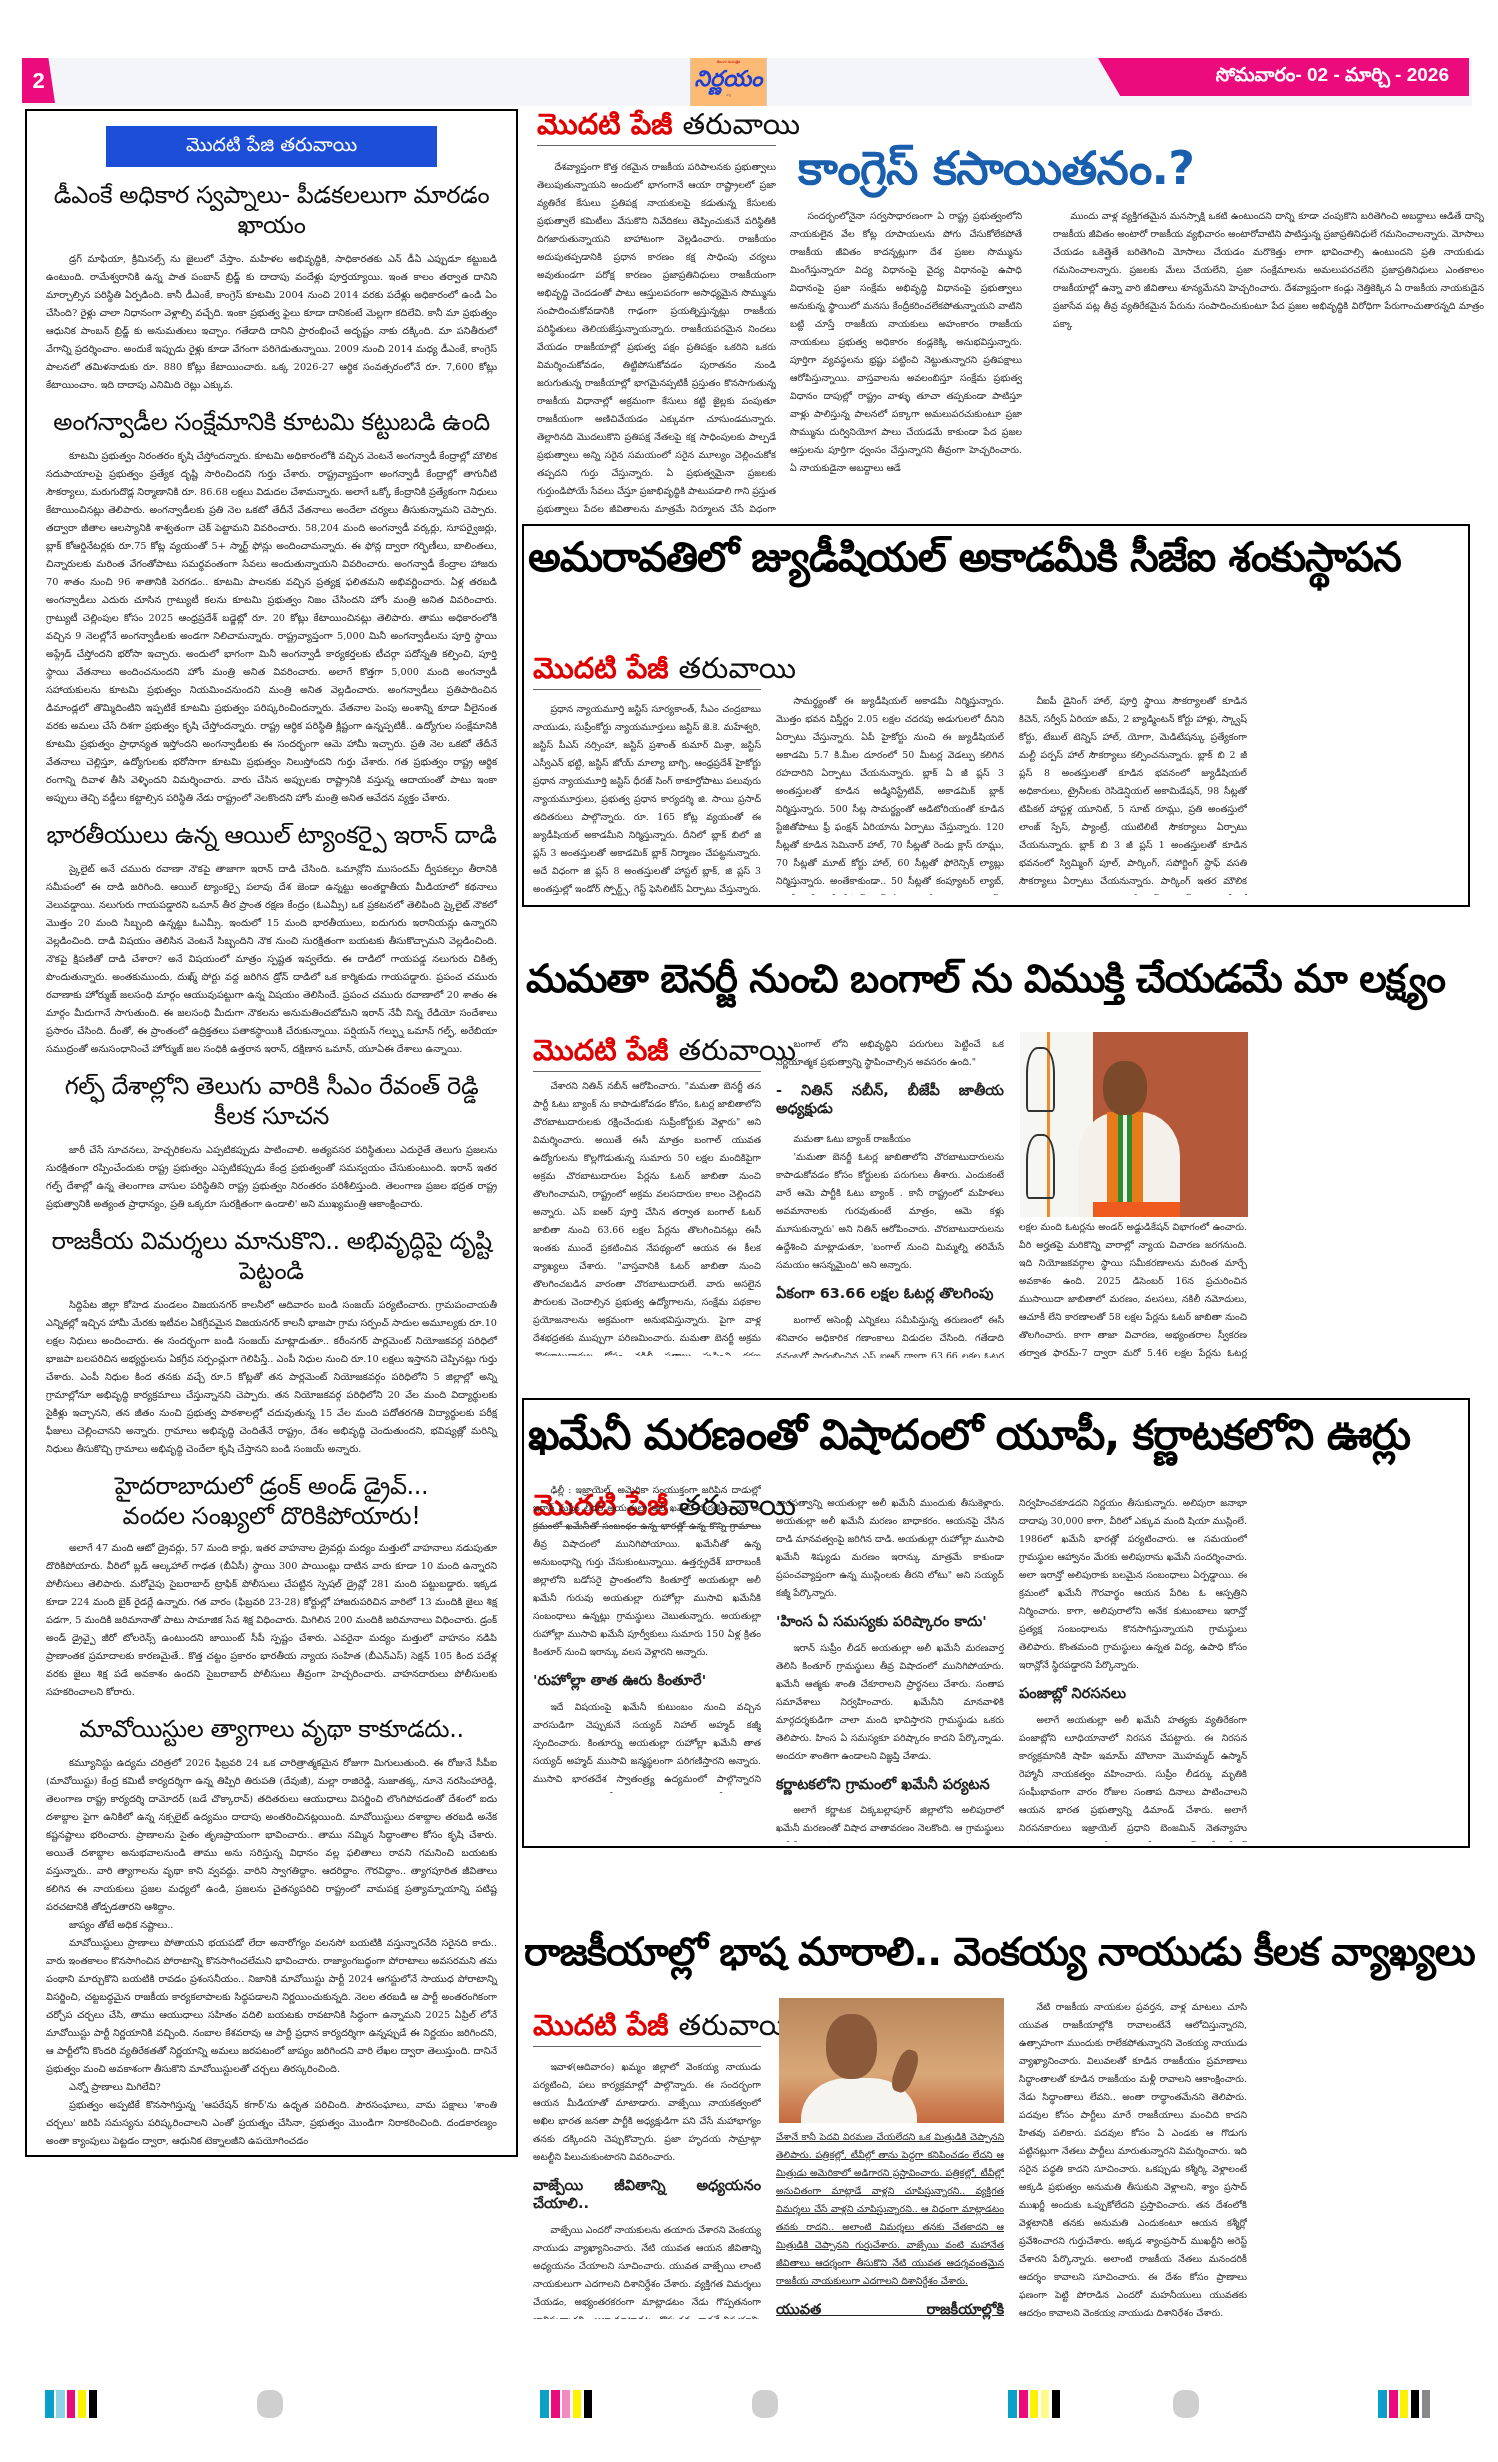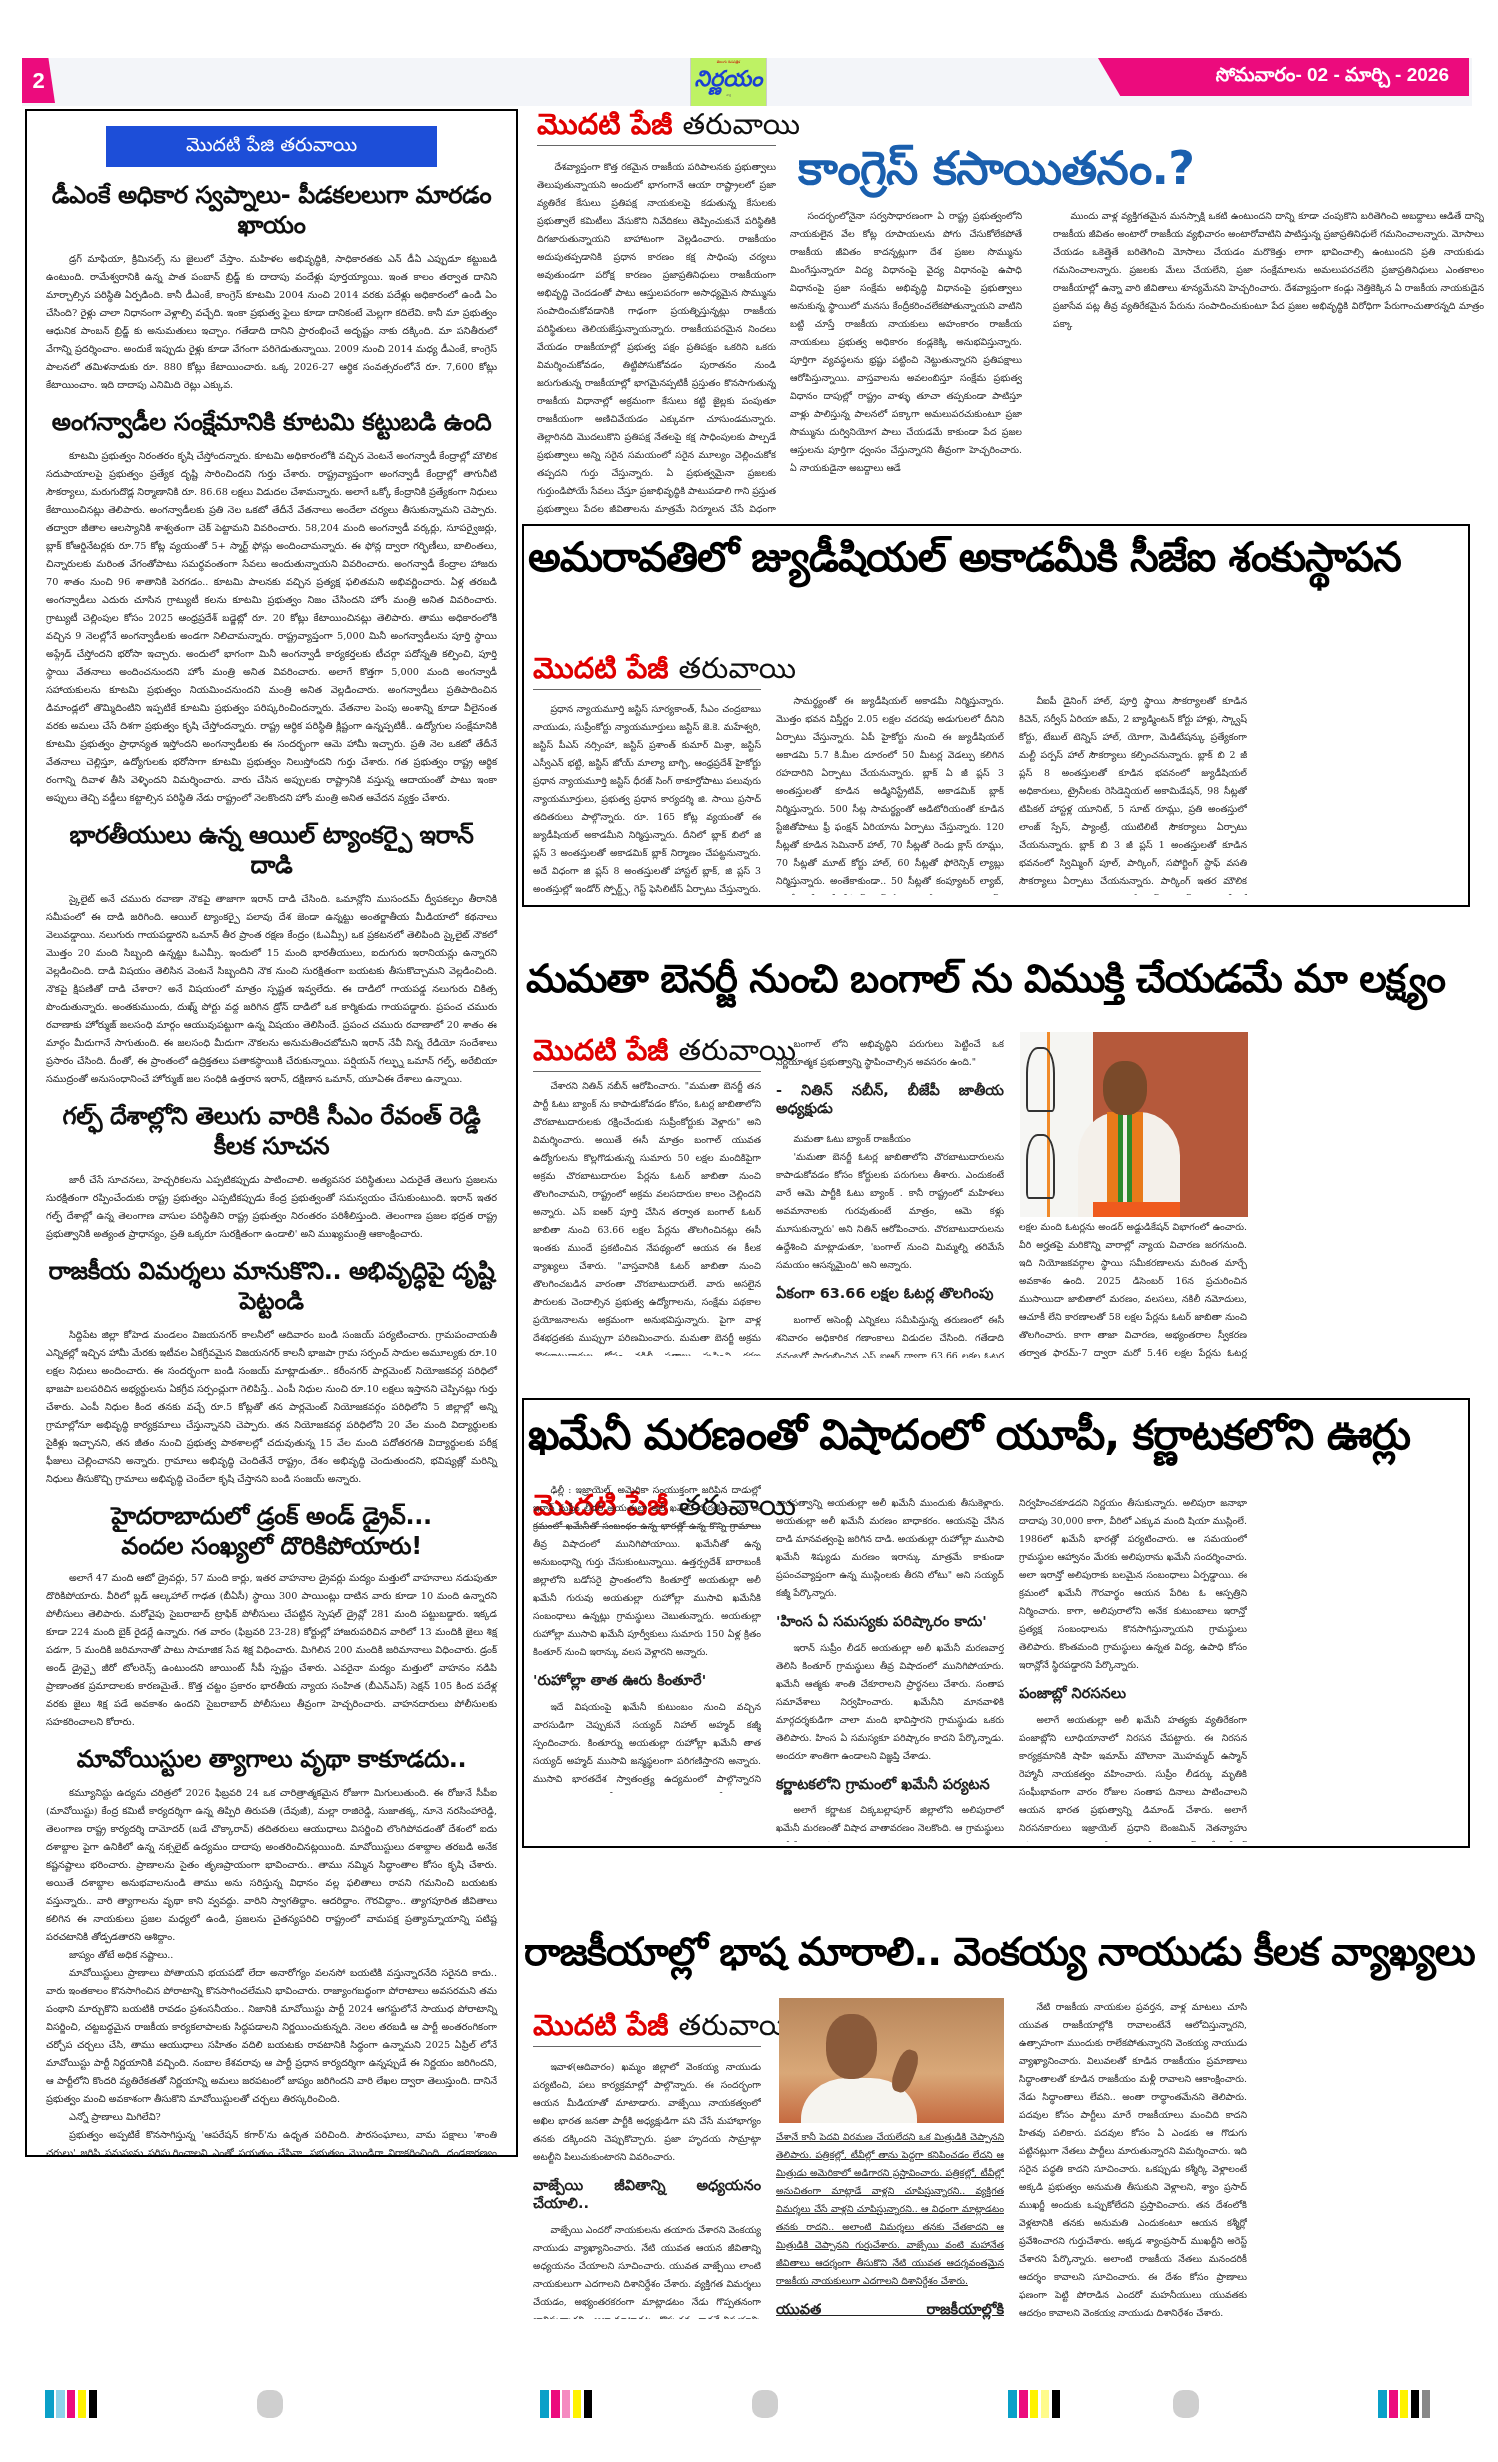--- a/index.html
+++ b/index.html
@@ -3,32 +3,32 @@
 <meta charset="utf-8">
 <style>
   * { box-sizing: border-box; margin: 0; padding: 0; }
   html, body { width: 1499px; height: 2462px; background: #ffffff; overflow: hidden; }
   body { position: relative; font-family: "DejaVu Sans", sans-serif; color: #111; }
 
   .masthead { position: absolute; left: 22px; top: 58px; width: 1450px; height: 48px; background: #f3f5f9; }
   .page-num { position: absolute; left: 22px; top: 58px; width: 33px; height: 45px; background: #ec0b7d;
     color: #fff; font-weight: bold; font-size: 22px; display: flex; align-items: center; justify-content: center;
     font-family: "Liberation Sans", sans-serif; clip-path: polygon(0 0, 80% 0, 100% 100%, 0 100%); }
-  .logo { position: absolute; left: 690px; top: 58px; width: 77px; height: 48px; background: #bef264; border-left: 0.7px solid #ccc; border-right: 0.7px solid #ccc; text-align: center; }
+  .logo { position: absolute; left: 690px; top: 58px; width: 77px; height: 48px; background: #fdba74; border-left: 0.7px solid #ccc; border-right: 0.7px solid #ccc; text-align: center; }
   .logo .tag { font-size: 3.6px; color: #c00; margin-top: 2.2px; }
   .logo .name { font-size: 22px; font-weight: bold; color: #1b3fd4; font-style: italic; line-height: 27.6px; }
   .logo .sub { font-size: 2.9px; color: #666; }
   .date-band { position: absolute; left: 1098px; top: 58px; width: 371px; height: 38px; background: #ec0b7d;
     clip-path: polygon(0 0, 100% 0, 100% 100%, 6% 100%); color: #fff; font-weight: bold; font-size: 19px;
     display: flex; align-items: center; justify-content: flex-end; padding-right: 20px; font-family: "Liberation Sans", sans-serif; }
 
   .left-box { position: absolute; left: 25px; top: 109px; width: 493px; height: 2048px; border: 2.2px solid #000; padding: 0 19px; overflow: hidden; }
   .tarvai-banner { margin: 14.5px auto 0; width: 331px; height: 41px; background: #17107a; color: #fff; font-size: 19px;
     display: flex; align-items: center; justify-content: center; }
-  .lhead { font-weight: bold; font-size: 24px; text-align: center; margin: 13px 0 10px; line-height: 1.25; letter-spacing: -0.4px; }
+  .lhead { font-weight: normal; font-size: 24px; text-align: center; margin: 13px 0 10px; line-height: 1.25; letter-spacing: -0.4px; }
   .lbody { font-family: "DejaVu Serif", serif; font-size: 9.7px; line-height: 18px; text-align: justify; text-indent: 23px; color: #222; }
   .lbody.sub { text-indent: 23px; }
 
   .mtarvai { font-size: 29px; font-weight: bold; line-height: 1.1; white-space: nowrap; }
   .mtarvai .red { color: #e00; }
   .mtarvai .blk { color: #111; font-weight: normal; }
   .rule { border-top: 1.5px solid #666; margin: 4.4px 0 7.3px; }
   .col { position: absolute; font-family: "DejaVu Serif", serif; font-size: 9.4px; line-height: 18px; text-align: justify; color: #222; overflow: hidden; }
   .col p { text-indent: 17.4px; }
   .subhead { font-family: "DejaVu Sans", sans-serif; font-weight: bold; font-size: 14.5px; margin: 10px 0 8.7px; text-indent: 0 !important; color: #222; }

